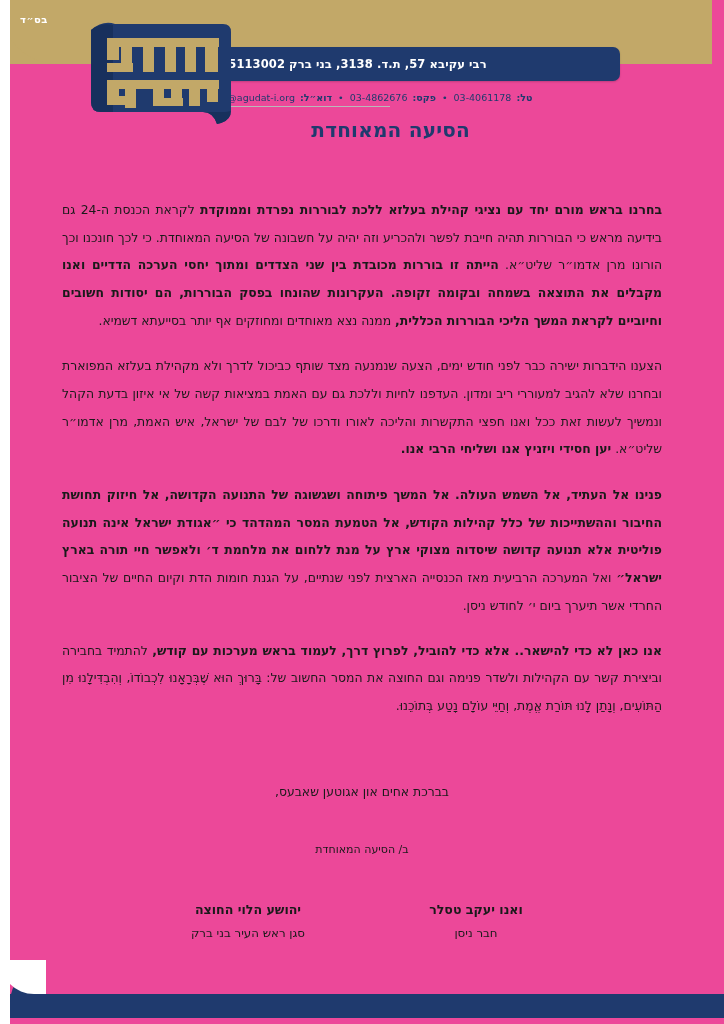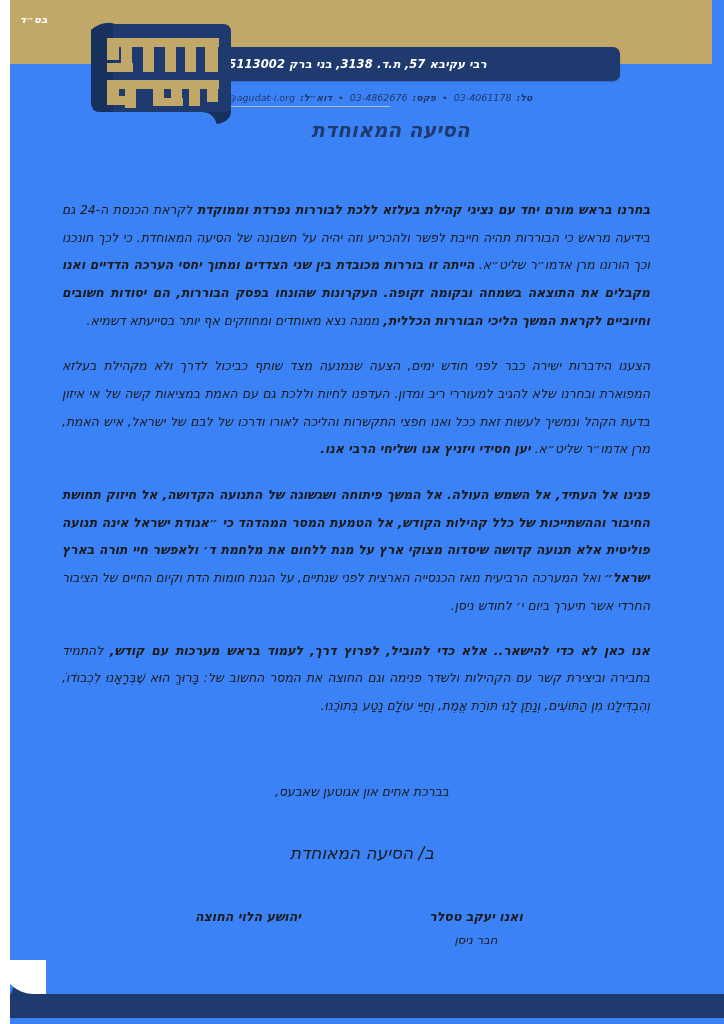--- a/index.html
+++ b/index.html
@@ -13,22 +13,21 @@
     position: relative;
     overflow: hidden;
     font-family: "DejaVu Sans", "Liberation Sans", sans-serif;
     direction: rtl;
   }
 
   
   .page {
     position: absolute;
     inset: 0;
-    background: #3b82f6;
-    font-style: italic;
+    background: #ec4899;
   }
 
   
   .gold-band {
     position: absolute;
     top: 0; left: 0;
     width: 712px;
     height: 64px;
     background: #c2a868;
     border-bottom-right-radius: 0;
@@ -142,39 +141,39 @@
     left: 62px;
     right: 62px;
     bottom: 95px;
   }
   .para {
     color: #1a1a1a;
     font-size: 12.4px;
     line-height: 2.23;
     text-align: justify;
     text-align-last: right;
-    margin: 0 12px 18px 0;
+    margin: 0 0 18px 0;
     direction: rtl;
   }
   .para b { font-weight: 700; }
   .para.nikud { line-height: 2.2; }
 
   
   .closing {
     margin-top: 60px;
     text-align: center;
     color: #1a1a1a;
     font-size: 12.4px;
     line-height: 2.1;
   }
   .byline {
     margin-top: 38px;
     text-align: center;
     color: #1a1a1a;
-    font-size: 17px;
+    font-size: 11px;
   }
 
   
   .sig-row {
     margin-top: 42px;
     display: flex;
     justify-content: center;
     gap: 78px;
     direction: rtl;
   }
@@ -303,20 +302,21 @@
 
     <div class="byline">ב/ הסיעה המאוחדת</div>
 
     <div class="sig-row">
       <div class="sig">
         <div class="sig-name">ואנו יעקב טסלר</div>
         <div class="sig-role">חבר ניסן</div>
       </div>
       <div class="sig">
         <div class="sig-name">יהושע הלוי החוצה</div>
+        <div class="sig-role">סגן ראש העיר בני ברק</div>
       </div>
     </div>
 
   </div>
 
   <div class="bottom-bar"></div>
   <div class="bottom-bar-mask"></div>
 
 </div>
 

